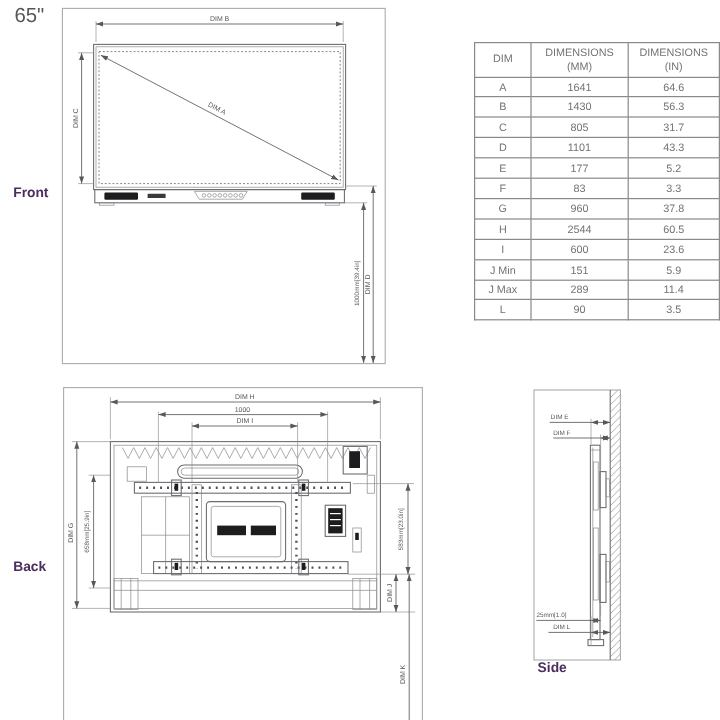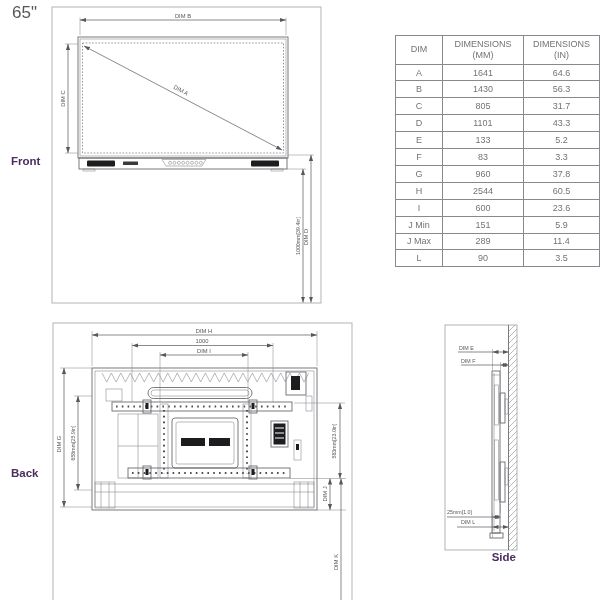--- a/index.html
+++ b/index.html
@@ -2,21 +2,21 @@
 <html><head>
 <meta charset="utf-8">
 <style>
   html,body{margin:0;padding:0;background:#fff;}
   #canvas{position:relative;width:600px;height:600px;background:#fff;overflow:hidden;
           font-family:"Liberation Sans",sans-serif;}
   #title{position:absolute;left:12px;top:3px;font-size:17px;color:#55565a;}
   .view-label{position:absolute;color:#4b2d5e;font-weight:bold;font-size:11.5px;}
   #front-label{left:11px;top:155px;}
   #back-label{left:11px;top:467px;}
-  #side-label{left:448px;top:551px;width:68px;text-align:right;}
+  #side-label{left:448px;top:551px;width:68px;text-align:left;}
   svg{position:absolute;font-family:"Liberation Sans",sans-serif;}
   .box{fill:none;stroke:#a8aaad;stroke-width:0.9;}
   .part{fill:none;stroke:#6b6c6f;stroke-width:0.9;}
   .partl{fill:none;stroke:#8a8c8f;stroke-width:0.6;}
   .dark{fill:#1d1d1f;stroke:none;}
   .dim{stroke:#57585b;stroke-width:0.7;fill:none;}
   .ext{stroke:#8a8c8f;stroke-width:0.55;fill:none;}
   .dt{font-size:5.8px;fill:#57585b;}
   .dts{font-size:5.3px;fill:#57585b;}
   .dots{stroke:#4e4f52;stroke-width:2;stroke-dasharray:1.6,4.2;fill:none;}
@@ -274,21 +274,21 @@
           <td>805</td>
           <td>31.7</td>
         </tr>
       <tr>
           <td>D</td>
           <td>1101</td>
           <td>43.3</td>
         </tr>
       <tr>
           <td>E</td>
-          <td>133</td>
+          <td>177</td>
           <td>5.2</td>
         </tr>
       <tr>
           <td>F</td>
           <td>83</td>
           <td>3.3</td>
         </tr>
       <tr>
           <td>G</td>
           <td>960</td>

